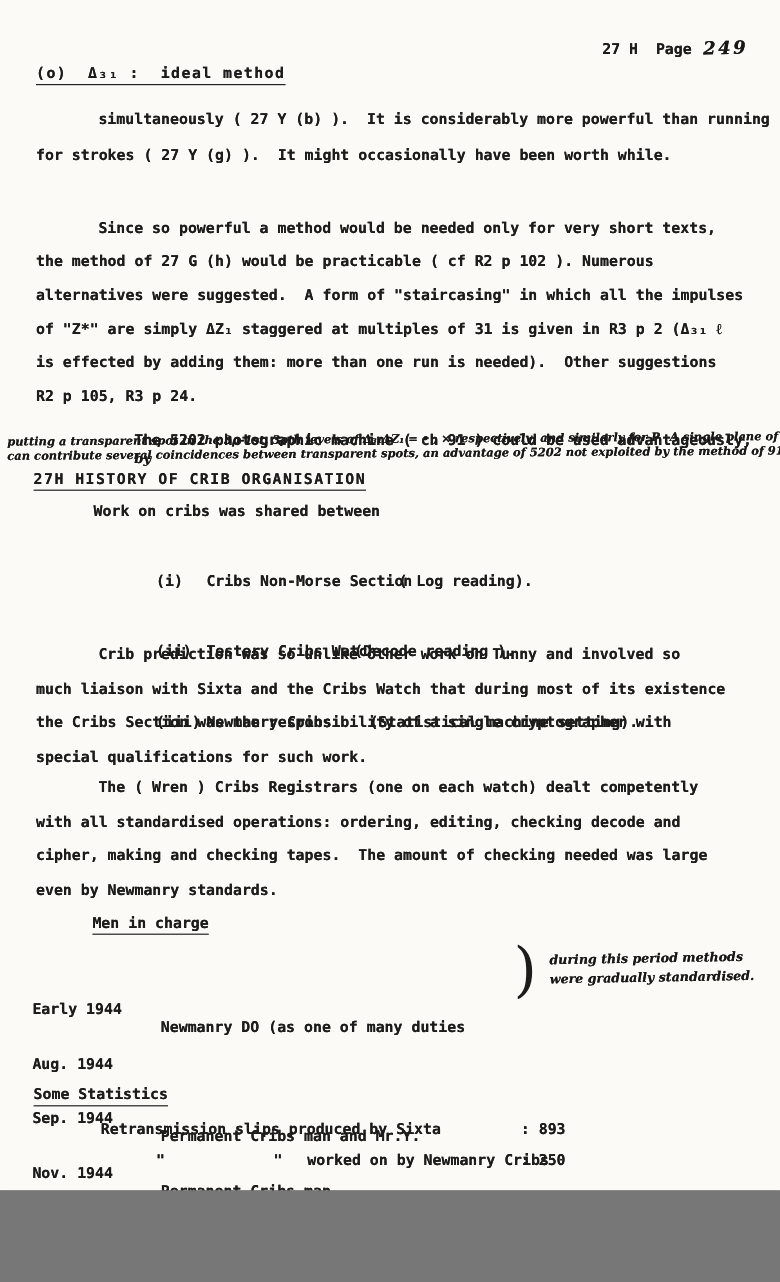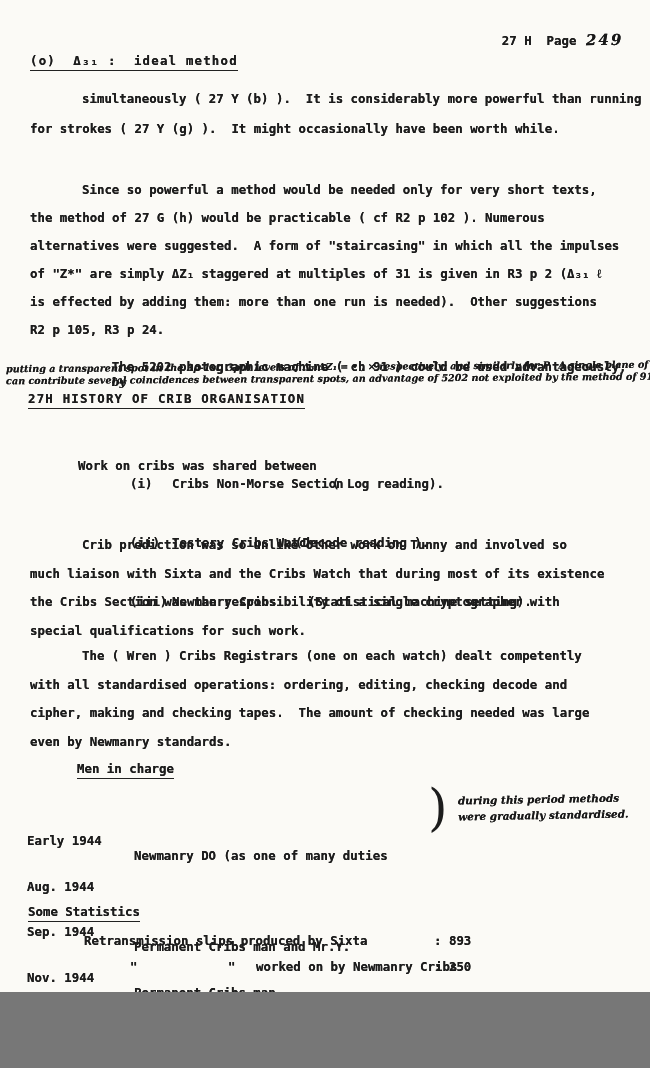--- a/index.html
+++ b/index.html
@@ -78,21 +78,21 @@
 
   <div class="typed" style="top:344px; left:30px; padding-left:52px;">
     <span>The 5202 photographic machine ( ch 91 ) could be used advantageously,</span>
     <span class="hw" style="font-size:11px;">by</span>
   </div>
 
   <div class="typed hw annotation" style="top:361px; left:6px; width:642px;"><div class="line">putting a transparent spot in the 3ρ-1st, 3ρth levels of Δ₃₁ΔZ₁ = • , × respectively; and similarly for P.  A single plane of K</div><div class="line">can contribute several coincidences between transparent spots, an advantage of 5202 not exploited by the method of 91D.</div></div>
 
   <div class="typed heading u" style="top:391px; left:28px;">27H HISTORY OF CRIB ORGANISATION</div>
 
-  <div class="typed" style="top:418px; left:78px;margin-top:40px;">Work on cribs was shared between</div>
+  <div class="typed" style="top:418px; left:78px;">Work on cribs was shared between</div>
 
   <div class="typed" style="top:446px; left:0; width:650px;">
     <div class="li">
       <span class="num">(i)</span>
       <span class="nm">Cribs Non-Morse Section</span>
       <span class="rl">( Log reading).</span>
     </div>
     <div class="li">
       <span class="num">(ii)</span>
       <span class="nm">Testery Cribs Watch</span>

